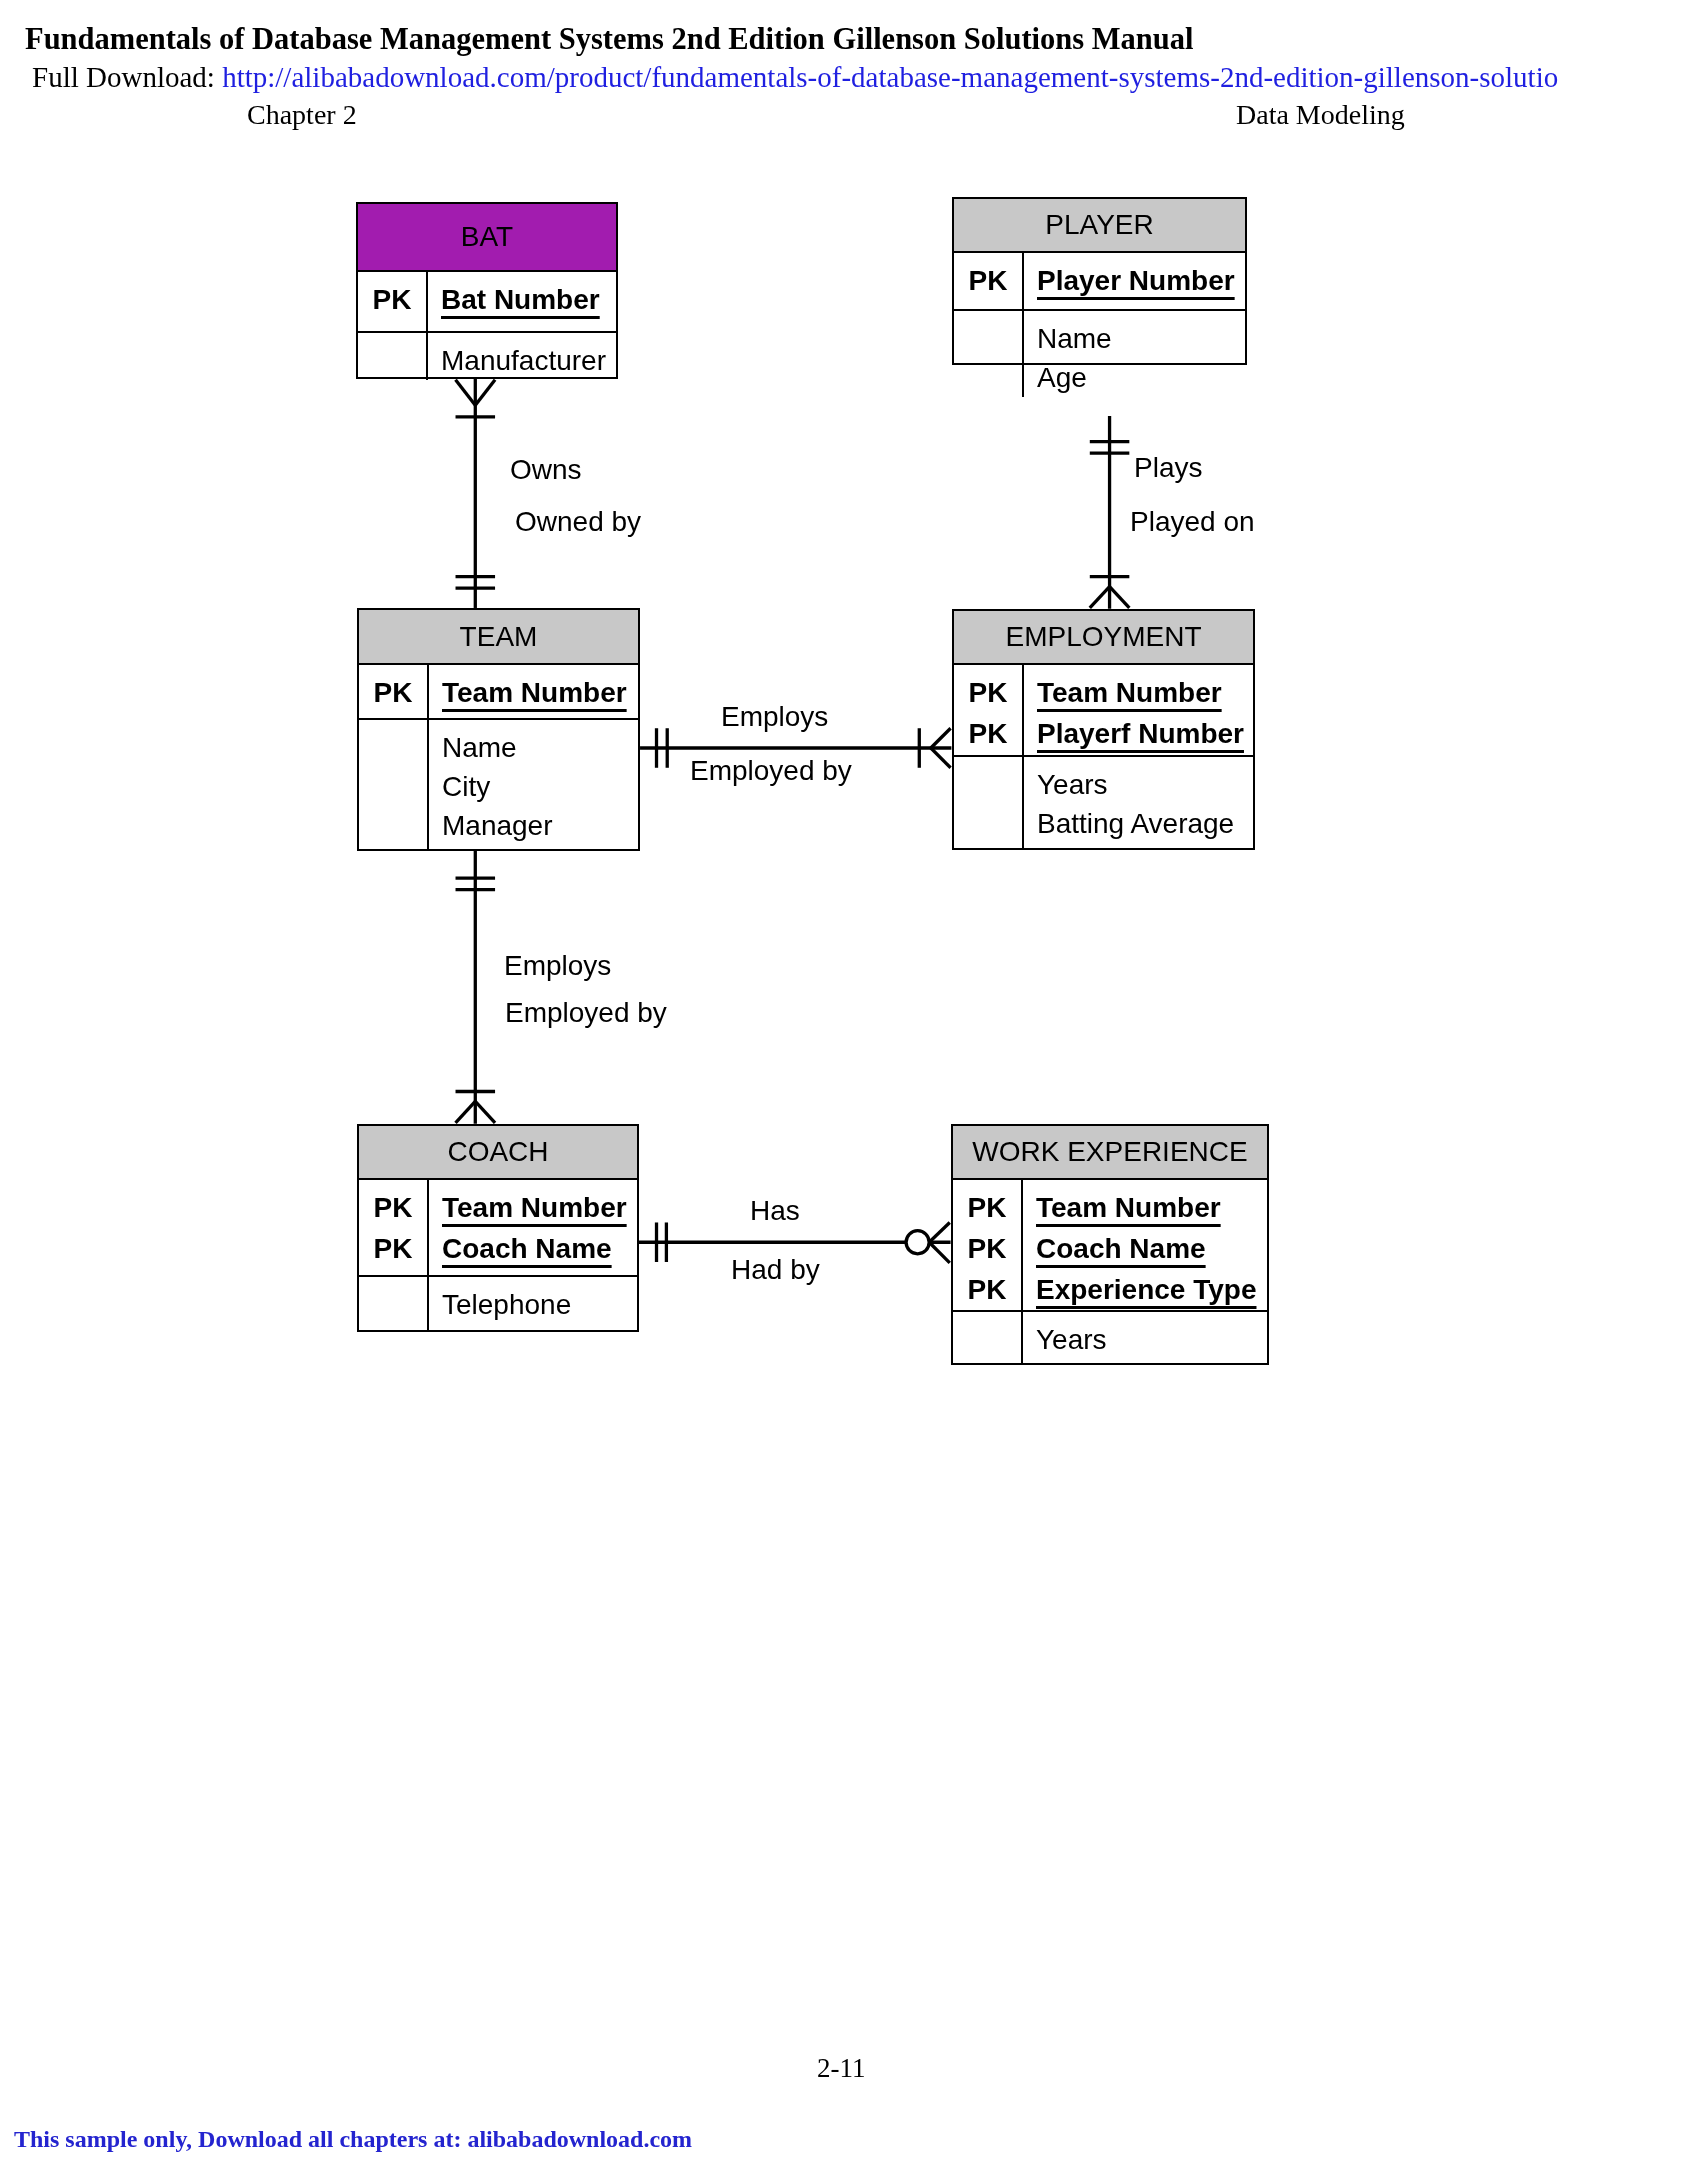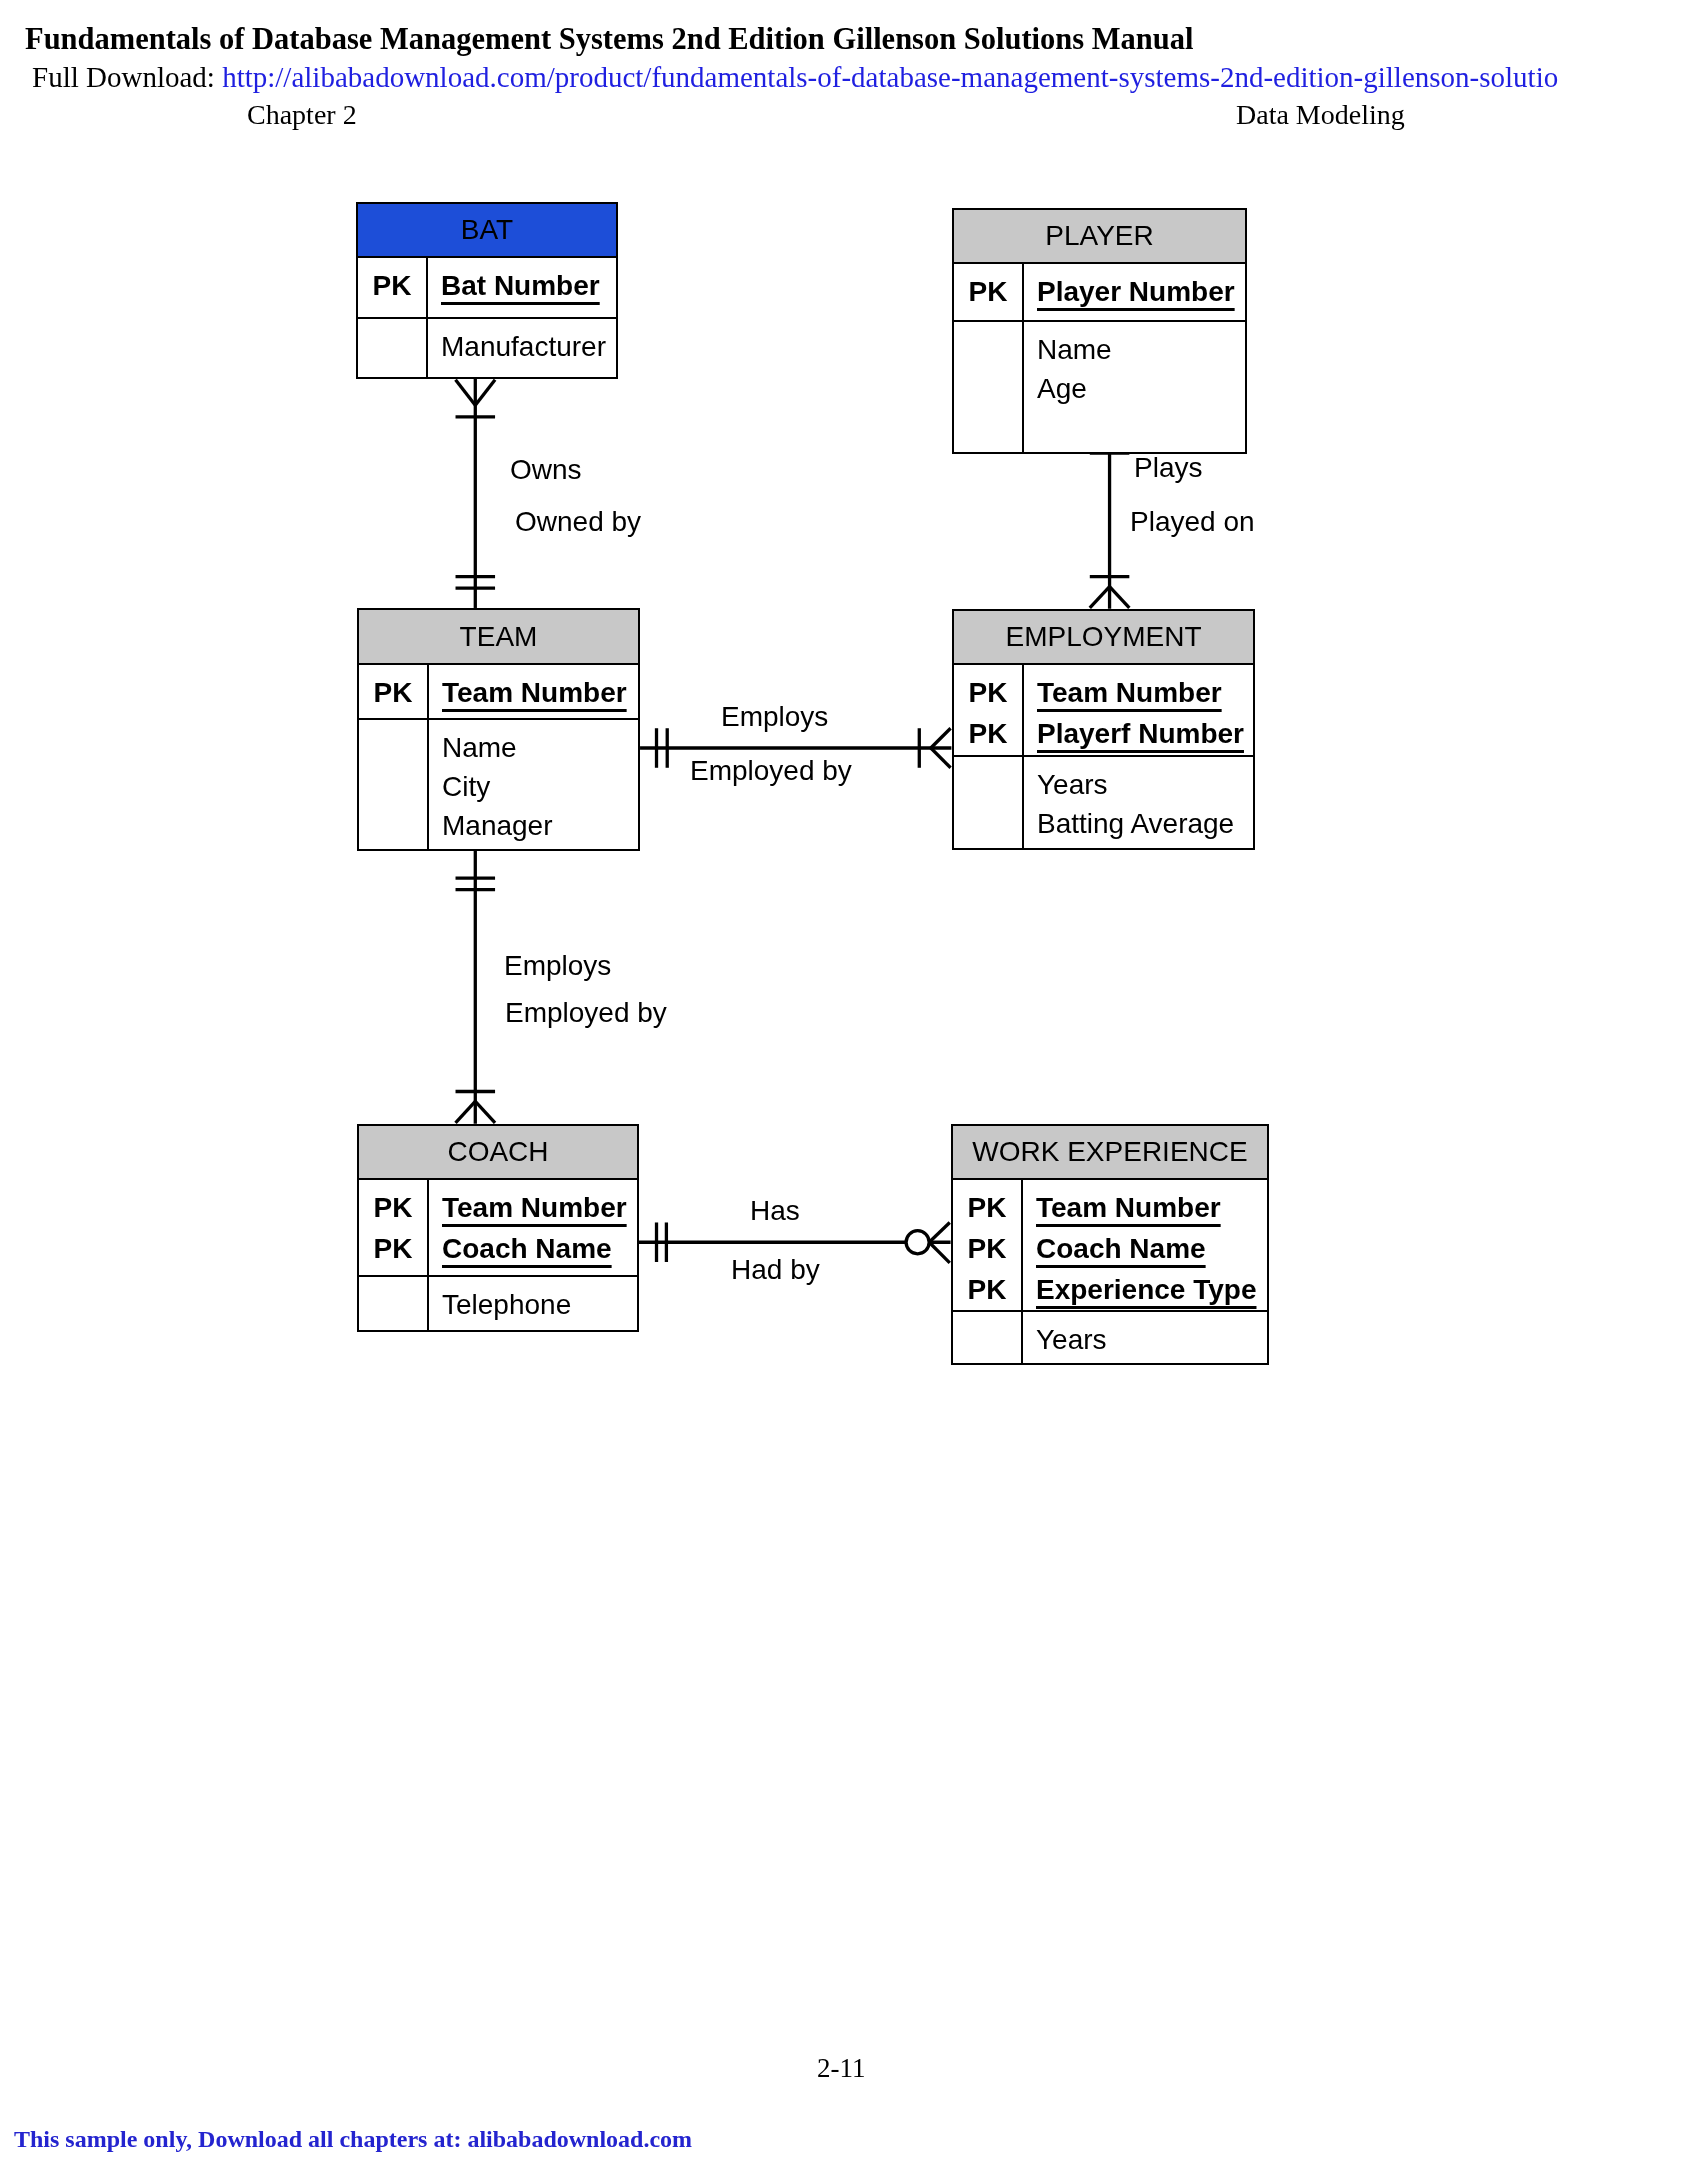--- a/index.html
+++ b/index.html
@@ -88,38 +88,38 @@
     <line x1="775" y1="1508" x2="1154" y2="1508"></line>
     <line x1="797" y1="1484" x2="797" y2="1532"></line>
     <line x1="809" y1="1484" x2="809" y2="1532"></line>
     <circle cx="1114" cy="1508" r="14" fill="#fff"></circle>
     <line x1="1128" y1="1508" x2="1153" y2="1484"></line>
     <line x1="1128" y1="1508" x2="1153" y2="1533"></line>
   </g>
 </svg>
 
 <div class="entity" style="left:356px;top:202px;width:262px;height:177px">
-  <div class="e-title" style="height:54px;background:#1d4ed8">BAT</div>
+  <div class="e-title" style="height:68px;background:#a21caf">BAT</div>
   <div class="e-row pk-row" style="height:61px">
     <div class="pk-cell">
         <div>PK</div>
       </div>
     <div class="attr-cell">
         <div class="key">Bat Number</div>
       </div>
   </div>
   <div class="e-row last">
     <div class="pk-cell"></div>
     <div class="attr-cell plain">
         <div>Manufacturer</div>
       </div>
   </div>
 </div>
 
-<div class="entity" style="left:952px;top:208px;width:295px;height:246px">
+<div class="entity" style="left:952px;top:197px;width:295px;height:168px">
   <div class="e-title" style="height:54px;background:#c8c8c8">PLAYER</div>
   <div class="e-row pk-row" style="height:58px">
     <div class="pk-cell">
         <div>PK</div>
       </div>
     <div class="attr-cell">
         <div class="key">Player Number</div>
       </div>
   </div>
   <div class="e-row last">

